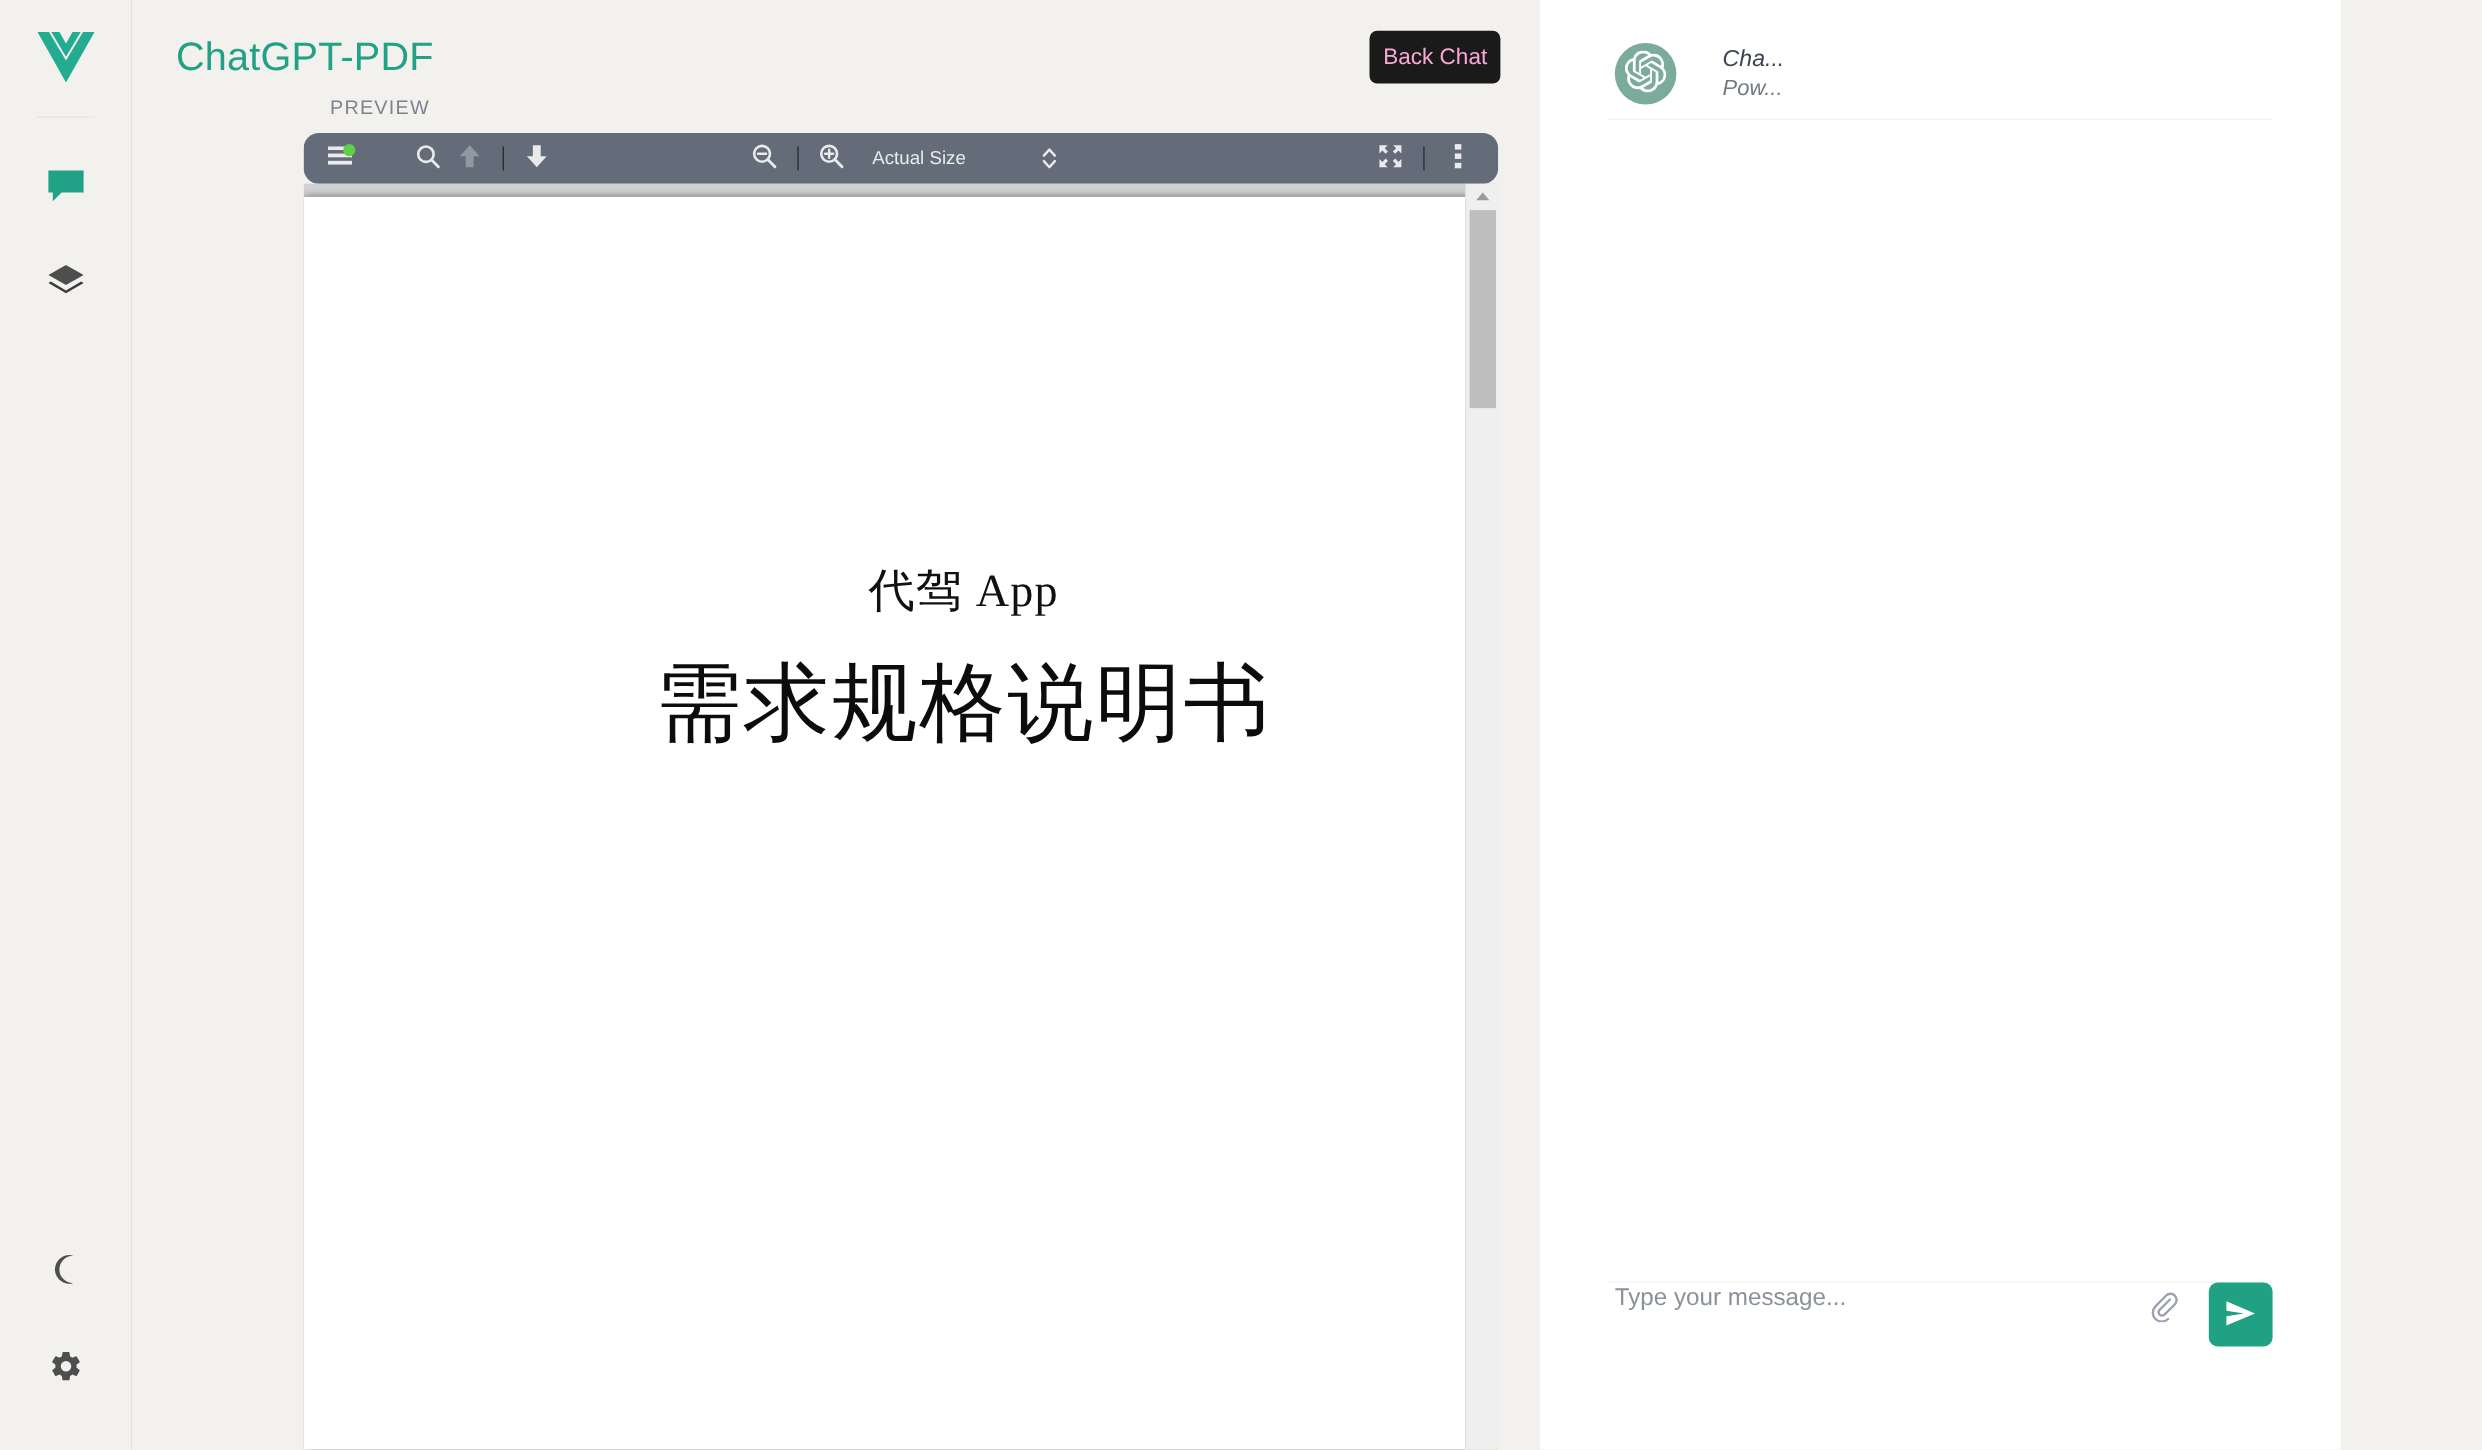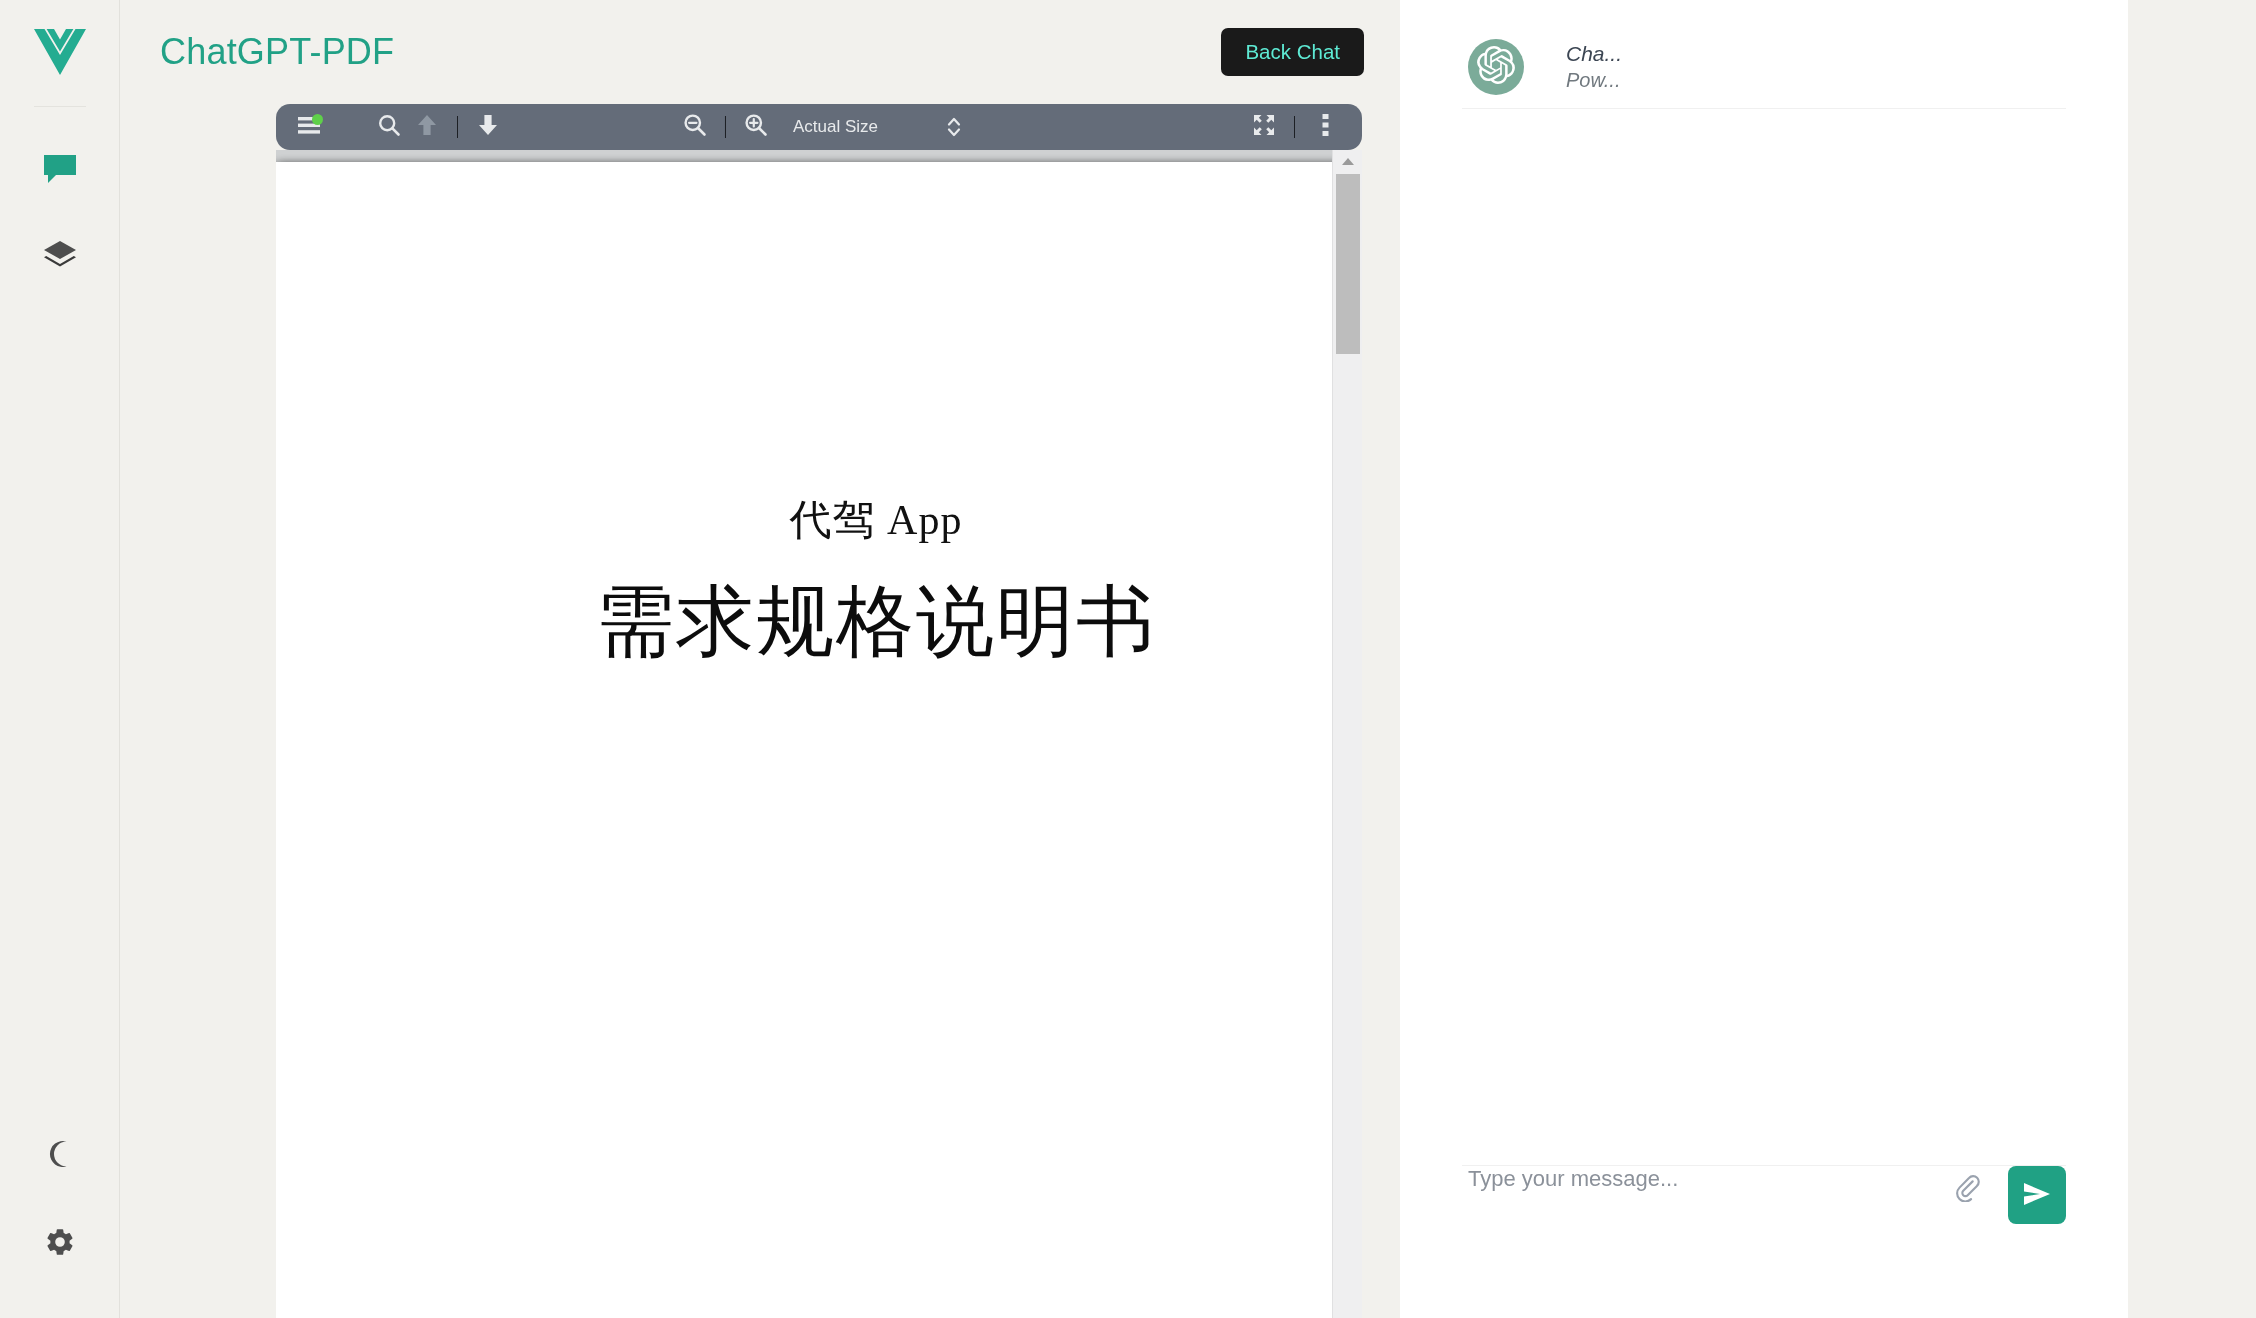--- a/index.html
+++ b/index.html
@@ -78,26 +78,26 @@
   }
   .app-title {
     color: #21a186;
     font-size: 36px;
     font-weight: 400;
     letter-spacing: 0.2px;
     white-space: nowrap;
   }
   .back-chat-btn {
     background: #1a1a1a;
-    color: #5eead4;
+    color: #f9a8d4;
     border: none;
     border-radius: 7px;
     font-family: "Liberation Sans", sans-serif;
     font-size: 20.5px;
-    padding: 14px 24px;
+    padding: 14px 12px;
     cursor: pointer;
     line-height: 1;
     white-space: nowrap;
   }
 
   .preview-label {
     color: #7b8491;
     font-size: 18px;
     letter-spacing: 1.1px;
     padding-left: 180px;
@@ -379,20 +379,21 @@
     </div>
   </div>
 
   <div class="main">
 
     <div class="main-header">
       <div class="app-title">ChatGPT-PDF</div>
       <button class="back-chat-btn">Back Chat</button>
     </div>
 
+    <div class="preview-label">PREVIEW</div>
 
     <div class="viewer">
 
       <div class="pdf-toolbar">
 
         <div class="tb-left">
           <div class="tb-btn">
             <span>
               <svg width="22" height="17" viewBox="0 0 22 17" aria-hidden="true">
                 <rect x="0" y="0" width="22" height="3.4" fill="#e8eaec"></rect>

